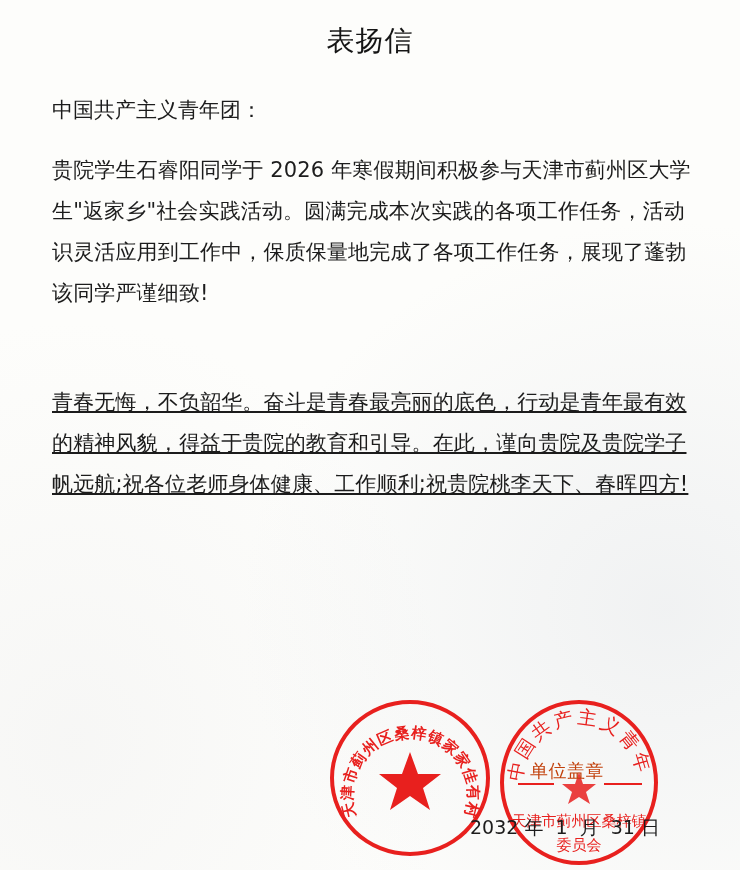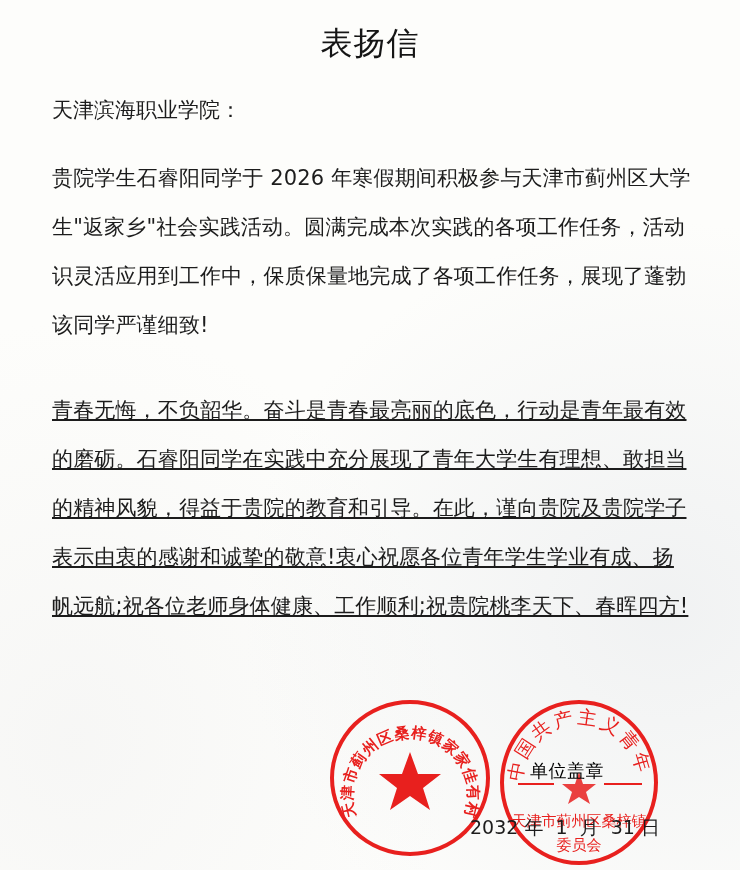--- a/index.html
+++ b/index.html
@@ -22,21 +22,21 @@
         radial-gradient(ellipse at 90% 70%, rgba(225,228,232,0.45) 0%, rgba(255,255,255,0) 45%),
         radial-gradient(ellipse at 10% 85%, rgba(235,235,235,0.35) 0%, rgba(255,255,255,0) 40%),
         #fdfdfb;
     }
     .title {
       position: absolute;
       top: 22px;
       left: 0;
       width: 740px;
       text-align: center;
-      font-size: 32px;
+      font-size: 28px;
       letter-spacing: 1px;
       color: #151515;
     }
     .salutation {
       position: absolute;
       top: 96px;
       left: 52px;
       font-size: 21px;
       color: #1c1c1c;
     }
@@ -46,21 +46,20 @@
       width: 646px;
       margin: 0;
       font-size: 21px;
       line-height: 41px;
       color: #1c1c1c;
     }
     .para .ln {
       display: block;
       white-space: nowrap;
       letter-spacing: 0.15px;
-      margin-top: 8px;
     }
     .para1 { top: 150px; }
     .para2 { top: 382px; text-decoration: underline; }
 
     .seal {
       position: absolute;
       border-radius: 50%;
       border: 4px solid #e8201e;
       box-sizing: border-box;
     }
@@ -75,53 +74,51 @@
       left: 500px;
       top: 700px;
       width: 158px;
       height: 165px;
     }
     .stamp-label {
       position: absolute;
       left: 530px;
       top: 759px;
       font-size: 18px;
-      color: #000000;
+      color: #c2410c;
       letter-spacing: 0.5px;
     }
     .date-line {
       position: absolute;
       left: 470px;
       top: 815px;
       font-size: 19px;
       color: #1c1c1c;
       white-space: pre;
     }
   </style>
 </head>
 <body>
 
 <div class="paper"></div>
 
 <div class="title">表扬信</div>
 
-<div class="salutation">天津滨海职业学院：</div>
+<div class="salutation">中国共产主义青年团：</div>
 
 <p class="para para1">
   <span class="ln">贵院学生石睿阳同学于 2026 年寒假期间积极参与天津市蓟州区大学</span>
   <span class="ln">生"返家乡"社会实践活动。圆满完成本次实践的各项工作任务，活动</span>
   <span class="ln">识灵活应用到工作中，保质保量地完成了各项工作任务，展现了蓬勃</span>
   <span class="ln">该同学严谨细致!</span>
 </p>
 
 <p class="para para2">
   <span class="ln">青春无悔，不负韶华。奋斗是青春最亮丽的底色，行动是青年最有效</span>
-  <span class="ln">的磨砺。石睿阳同学在实践中充分展现了青年大学生有理想、敢担当</span>
   <span class="ln">的精神风貌，得益于贵院的教育和引导。在此，谨向贵院及贵院学子</span>
-  <span class="ln">表示由衷的感谢和诚挚的敬意!衷心祝愿各位青年学生学业有成、扬</span>
   <span class="ln">帆远航;祝各位老师身体健康、工作顺利;祝贵院桃李天下、春晖四方!</span>
 </p>
 
 <div class="seal seal-left">
   <svg width="152" height="148" viewBox="0 0 152 148">
     <defs>
       <path id="arcL" d="M 22 112 A 58 58 0 1 1 132 108" fill="none"></path>
     </defs>
     <text font-size="15" font-weight="bold" fill="#e8201e" letter-spacing="1" font-family="DejaVu Sans, sans-serif">
       <textPath href="#arcL">天津市蓟州区桑梓镇家家佳有村村民委员会</textPath>

